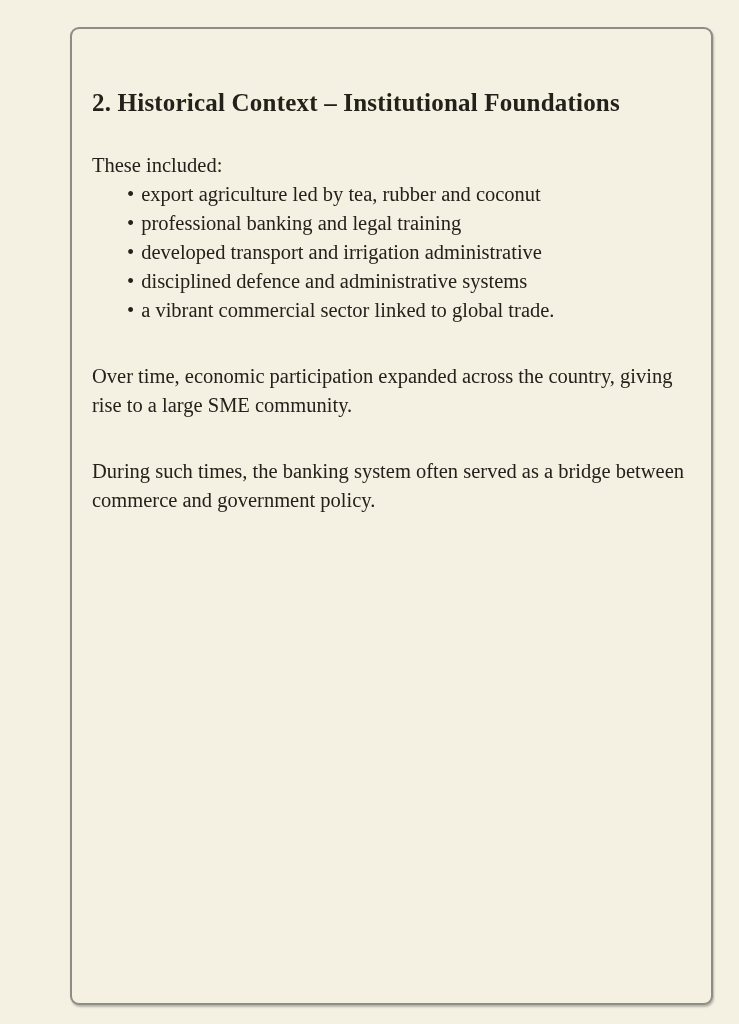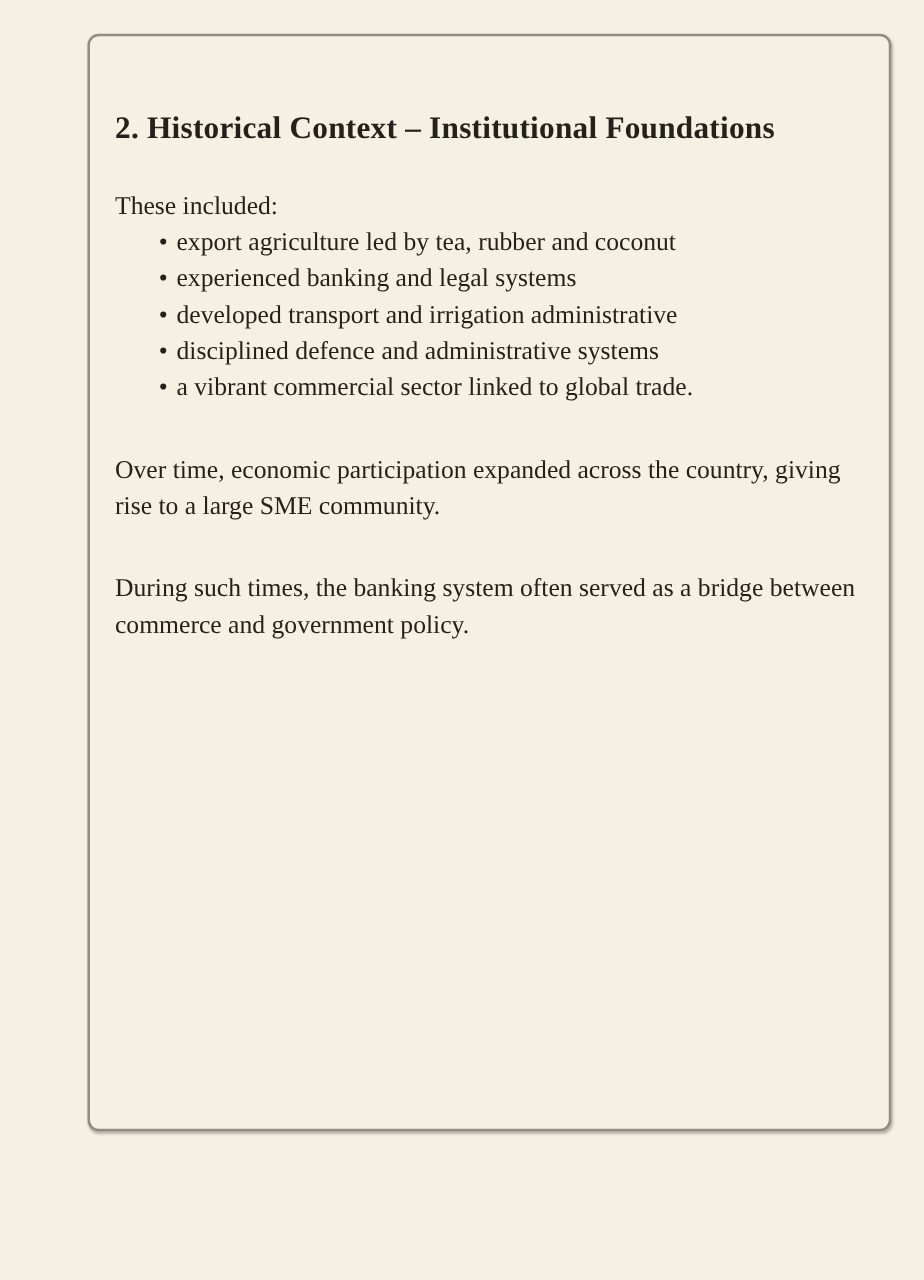--- a/index.html
+++ b/index.html
@@ -12,21 +12,21 @@
     background: var(--background, #f4f0e2);
     font-family: "Liberation Serif", serif;
     color: var(--text, #24211a);
     position: relative;
   }
   .frame {
     position: absolute;
     left: 70px;
     top: 27px;
     width: 643px;
-    height: 878px;
+    height: 978px;
     box-sizing: border-box;
     border: 2px solid var(--frame_border, #8e8c87);
     border-radius: 9px;
     box-shadow: 1px 2px 2px rgba(110, 108, 100, 0.45);
     background: var(--background, #f4f0e2);
     padding: 58px 24px 0 20px;
     overflow: hidden;
   }
   .title {
     font-size: 25px;
@@ -68,21 +68,21 @@
   <h1 class="title">2. Historical Context – Institutional Foundations</h1>
 
 
   <div class="body-block">
     <div>These included:</div>
     <ul class="bullet-list">
       <li>
         <span class="bullet-glyph">•</span><span>export agriculture led by tea, rubber and coconut</span>
       </li>
       <li>
-        <span class="bullet-glyph">•</span><span>experienced banking and legal systems</span>
+        <span class="bullet-glyph">•</span><span>professional banking and legal training</span>
       </li>
       <li>
         <span class="bullet-glyph">•</span><span>developed transport and irrigation administrative</span>
       </li>
       <li>
         <span class="bullet-glyph">•</span><span>disciplined defence and administrative systems</span>
       </li>
       <li>
         <span class="bullet-glyph">•</span><span>a vibrant commercial sector linked to global trade.</span>
       </li>

